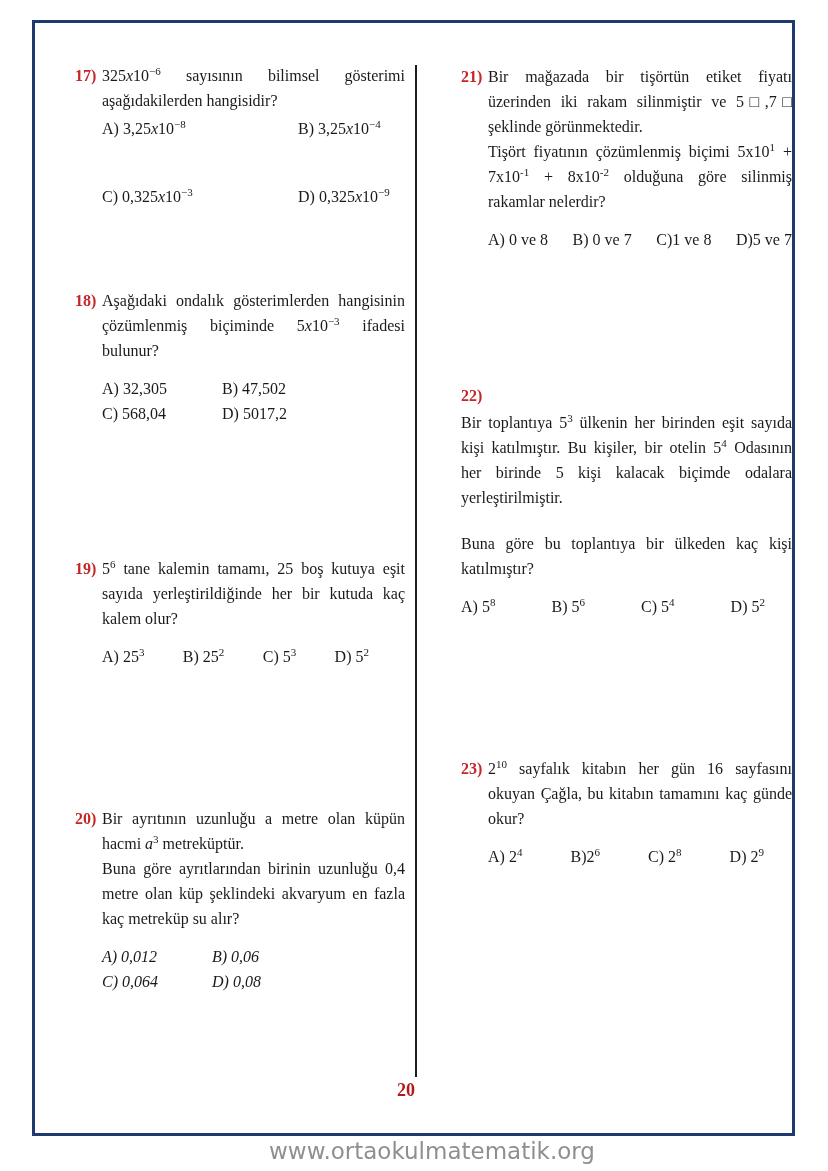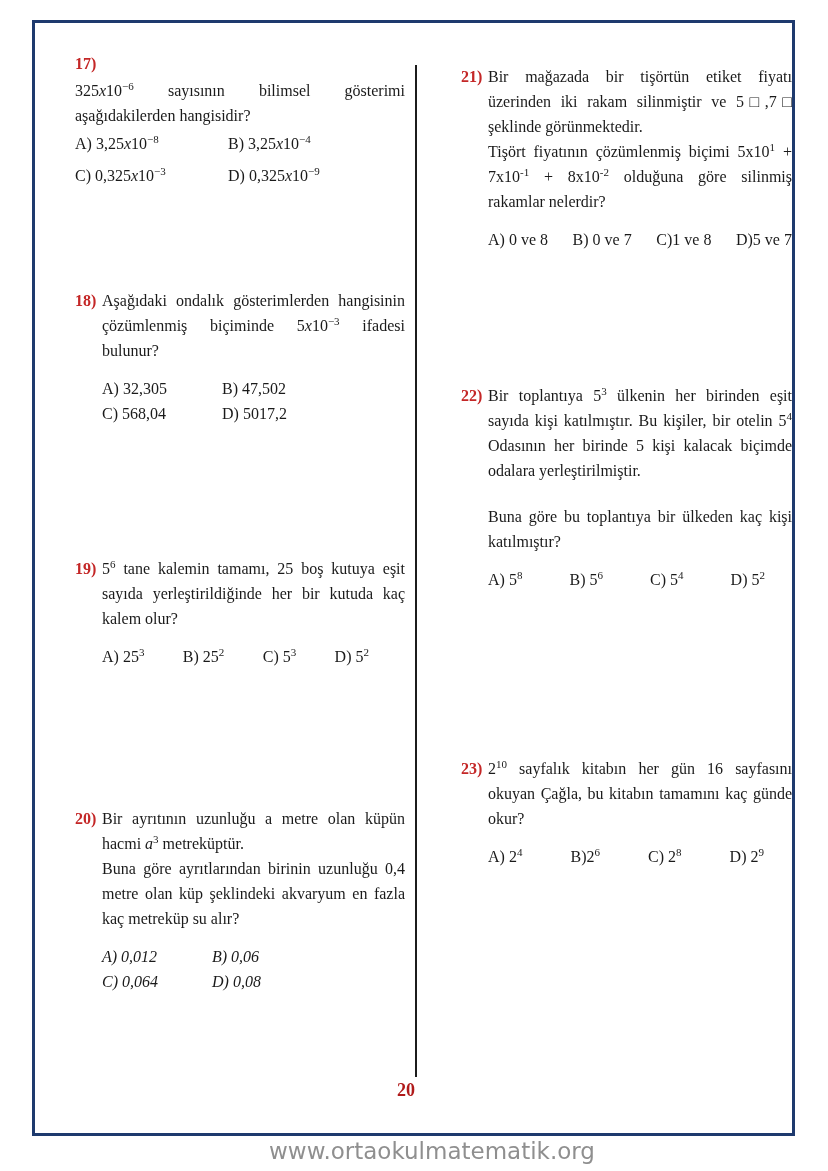--- a/index.html
+++ b/index.html
@@ -55,30 +55,30 @@
   .options.grid2 {
     display: grid;
     grid-template-columns: 153px 1fr;
   }
   .options.row {
     display: flex;
     justify-content: space-between;
   }
   .option { white-space: nowrap; }
 
-  #q17 { top: 28px; flex-direction: column; }
-  #q17 .options { margin-top: 3px; row-gap: 7px; }
+  #q17 { top: 40px; }
+  #q17 .options { margin-top: 3px; row-gap: 7px; gap: 43px; }
   #q18 { top: 265px; }
   #q18 .options { grid-template-columns: 120px 1fr; }
   #q19 { top: 533px; }
   #q19 .options { padding-right: 36px; }
   #q20 { top: 783px; }
   #q20 .options { grid-template-columns: 110px 1fr; font-style: italic; }
   #q21 { top: 41px; }
-  #q22 { top: 360px; }
+  #q22 { top: 360px; flex-direction: column; }
   #q22 .options { padding-right: 27px; align-items: center; }
   #q23 { top: 733px; }
   #q23 .options { padding-right: 28px; }
 
   .page-number {
     position: absolute; left: 362px; top: 1057px;
     width: 38px; text-align: left;
     font-size: 18px; font-weight: bold;
     color: var(--pagenum);
   }

